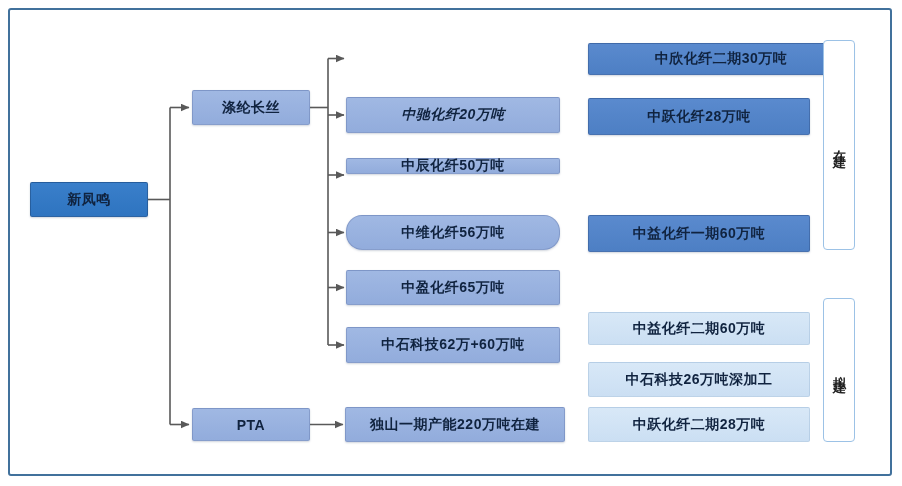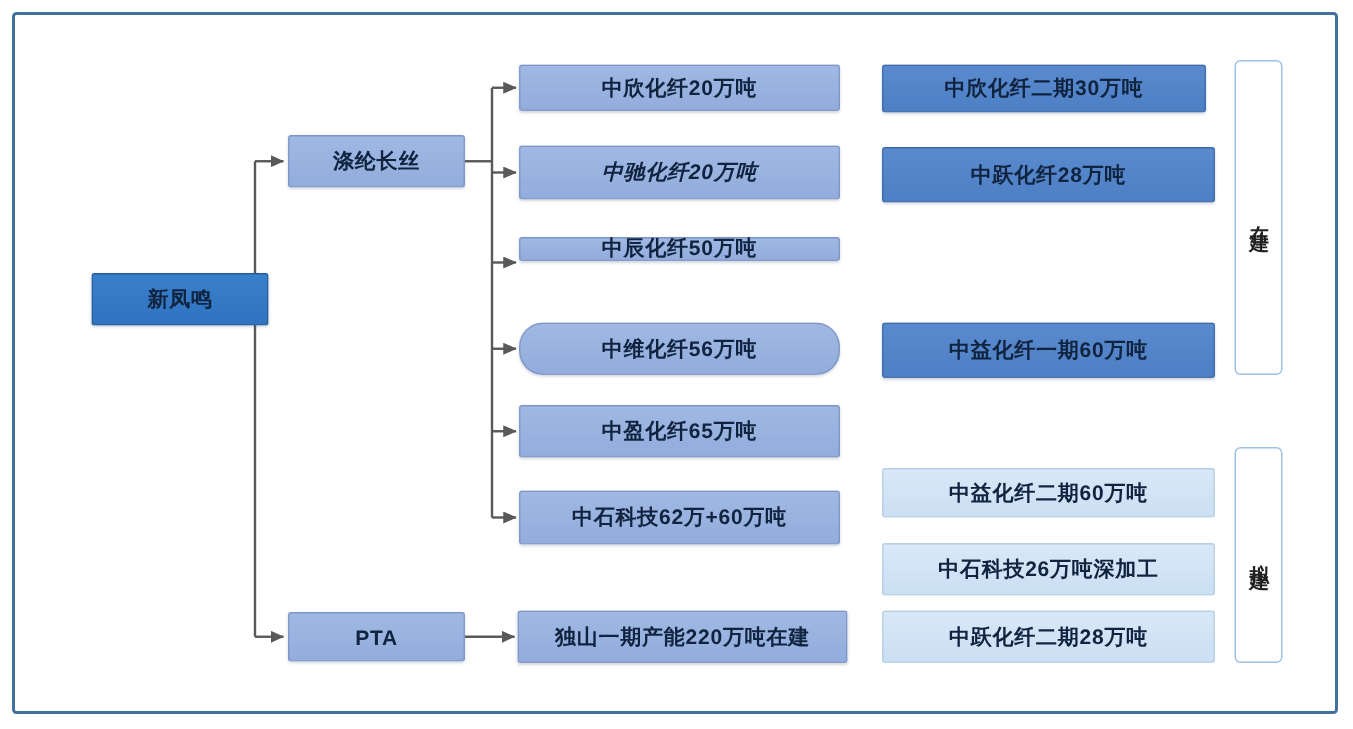--- a/index.html
+++ b/index.html
@@ -52,21 +52,20 @@
     color: var(--text-dark);
     text-align: center;
     border-radius: 2px;
     box-shadow: 0 1px 2px rgba(70,90,120,0.25);
     letter-spacing: 0.5px;
     white-space: nowrap;
   }
   .node.root {
     background: linear-gradient(180deg, #3a7fca, var(--root-blue));
     border: 1px solid rgba(20,50,90,0.35);
-    margin-left: 31px;
   }
   .node.branch {
     background: linear-gradient(180deg, #a0b8e3, var(--branch-blue));
     border: 1px solid rgba(90,110,160,0.35);
   }
   .node.dark {
     background: linear-gradient(180deg, #5a8ace, var(--construction-blue));
     border: 1px solid rgba(40,70,120,0.35);
   }
   .node.pale {
@@ -119,30 +118,29 @@
     <path class="ln" d="M328 345 H344" marker-end="url(#arrow)"></path>
 
     <path class="ln" d="M310 424.5 H343" marker-end="url(#arrow)"></path>
   </svg>
 
   <div class="node root" style="left:30px; top:182px; width:118px; height:35px;">新凤鸣</div>
 
   <div class="node branch" style="left:192px; top:90px; width:118px; height:35px;">涤纶长丝</div>
   <div class="node branch" style="left:192px; top:408px; width:118px; height:33px;">PTA</div>
 
-  <div class="node branch" style="left:346px; top:43px;  width:214px; height:31px;">中欣化纤20万吨</div>
   <div class="node branch" style="left:346px; top:97px;  width:214px; height:36px;font-style:italic;">中驰化纤20万吨</div>
   <div class="node branch" style="left:346px; top:158px; width:214px; height:16px;">中辰化纤50万吨</div>
   <div class="node branch" style="left:346px; top:215px; width:214px; height:35px;border-radius:16px;">中维化纤56万吨</div>
   <div class="node branch" style="left:346px; top:270px; width:214px; height:35px;">中盈化纤65万吨</div>
   <div class="node branch" style="left:346px; top:327px; width:214px; height:36px;">中石科技62万+60万吨</div>
 
   <div class="node branch" style="left:345px; top:407px; width:220px; height:35px;">独山一期产能220万吨在建</div>
 
-  <div class="node dark" style="left:588px; top:43px;  width:216px; height:32px;">中欣化纤二期30万吨</div>
+  <div class="node dark" style="left:588px; top:43px;  width:266px; height:32px;">中欣化纤二期30万吨</div>
   <div class="node dark" style="left:588px; top:98px;  width:222px; height:37px;">中跃化纤28万吨</div>
   <div class="node dark" style="left:588px; top:215px; width:222px; height:37px;">中益化纤一期60万吨</div>
 
   <div class="node pale" style="left:588px; top:312px; width:222px; height:33px;">中益化纤二期60万吨</div>
   <div class="node pale" style="left:588px; top:362px; width:222px; height:35px;">中石科技26万吨深加工</div>
   <div class="node pale" style="left:588px; top:407px; width:222px; height:35px;">中跃化纤二期28万吨</div>
 
   <div class="group-label" style="left:823px; top:40px; width:32px; height:210px;">在建</div>
   <div class="group-label" style="left:823px; top:298px; width:32px; height:144px;">拟建</div>
 

